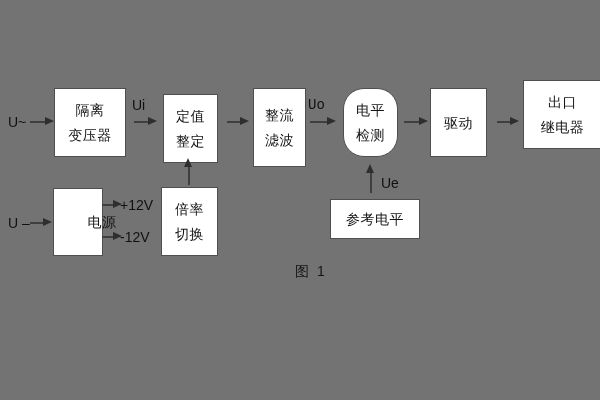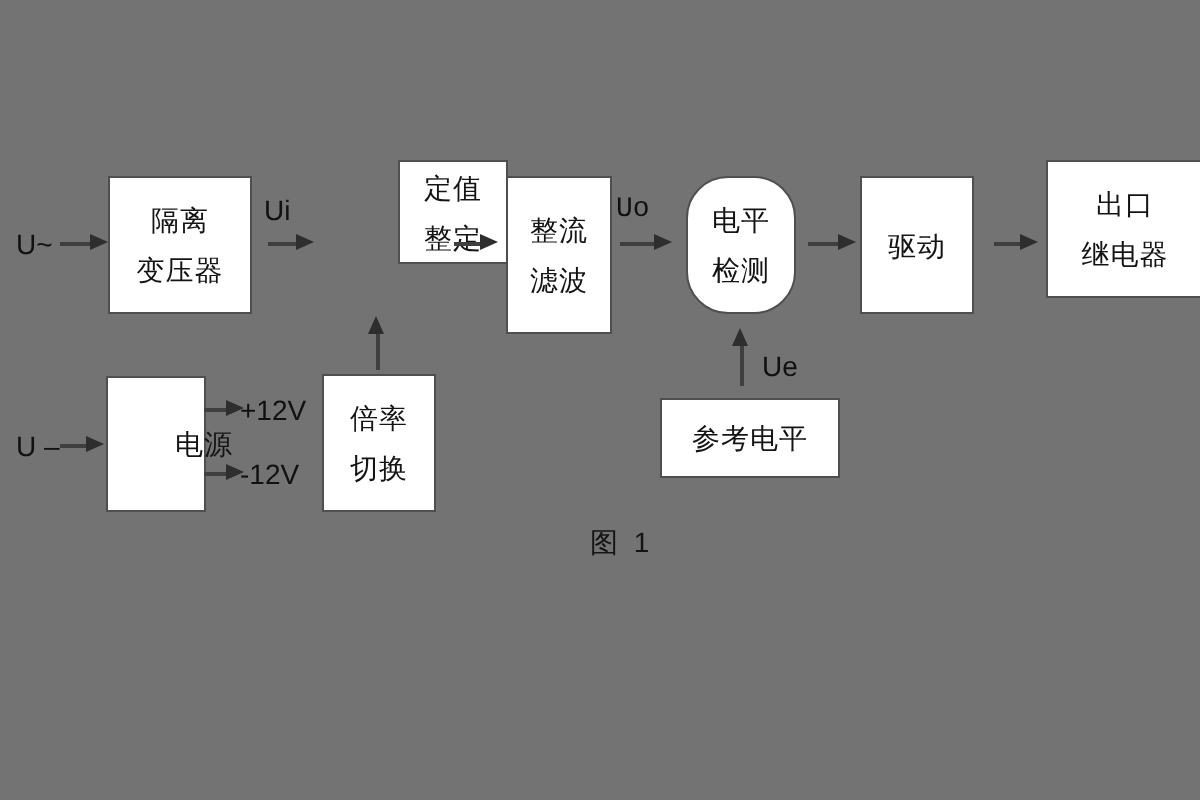--- a/index.html
+++ b/index.html
@@ -70,21 +70,21 @@
   .caption {
     position: absolute;
     font-size: 14px;
     color: #141414;
     letter-spacing: 2px;
     line-height: 1;
   }
 
   
   #b-isolation   { left: 54px;  top: 88px; width: 72px; height: 69px; }
-  #b-setting     { left: 163px; top: 80px; width: 55px; height: 52px; margin-left: 36px; }
+  #b-setting     { left: 163px; top: 94px; width: 55px; height: 69px; }
   #b-rectifier   { left: 253px; top: 88px; width: 53px; height: 79px; }
   #b-level       { left: 343px; top: 88px; width: 55px; height: 69px; border-radius: 21px; }
   #b-drive       { left: 430px; top: 88px; width: 57px; height: 69px; }
   #b-outrelay    { left: 523px; top: 80px; width: 79px; height: 69px; }
   
   #b-power       { left: 53px;  top: 188px; width: 49px; height: 68px; padding-left: 48px; }
   #b-ratio       { left: 161px; top: 187px; width: 57px; height: 69px; }
   #b-reference   { left: 330px; top: 199px; width: 90px; height: 40px; }
 
   

